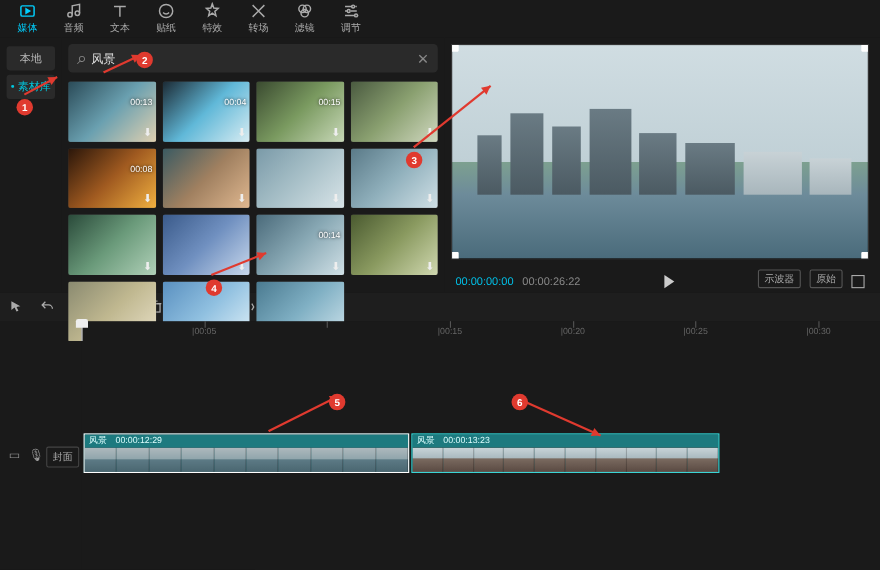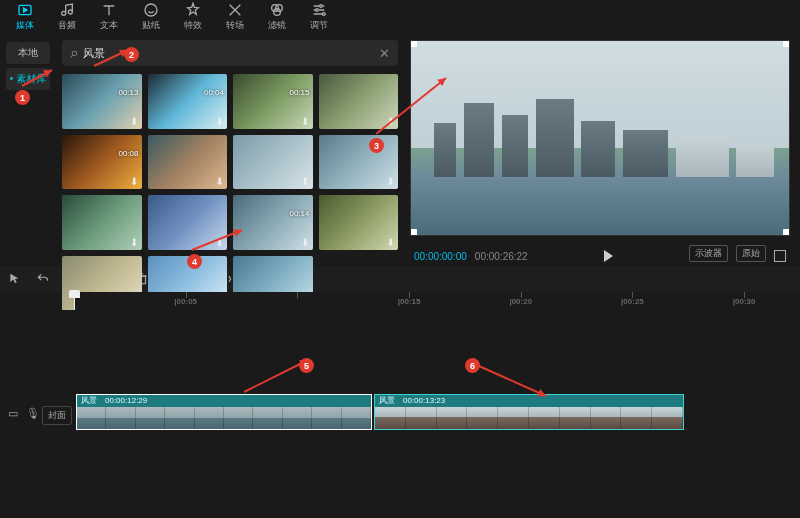--- a/index.html
+++ b/index.html
@@ -193,21 +193,20 @@
   .tl-tool svg { width:14px; height:14px; }
 
   
   .ruler {
     height: 18px;
     background: #1a1a1a;
     position: relative;
     margin-left: 74px;
     font-size: 8px;
     color: #666;
-    font-weight: bold;
   }
   .ruler .tick { position:absolute; top:0; height:6px; border-left:1px solid #555; }
   .ruler .lbl { position:absolute; top:5px; transform:translateX(-50%); font-size:8px; }
 
   
   .tracks {
     position: relative;
     height: 208px;
     background: #1a1a1a;
   }
@@ -531,21 +530,21 @@
           <div class="f"></div>
           <div class="f"></div>
           <div class="f"></div>
           <div class="f"></div>
           <div class="f"></div>
           <div class="f"></div>
           <div class="f"></div>
           <div class="f"></div>
         </div>
       </div>
-      <div class="clip" style="left: 374px; width: 310px;">
+      <div class="clip" style="left: 374px; width: 280px;">
         <div class="clip-header">风景　00:00:13:23</div>
         <div class="clip-strip city2">
           <div class="f"></div>
           <div class="f"></div>
           <div class="f"></div>
           <div class="f"></div>
           <div class="f"></div>
           <div class="f"></div>
           <div class="f"></div>
           <div class="f"></div>

